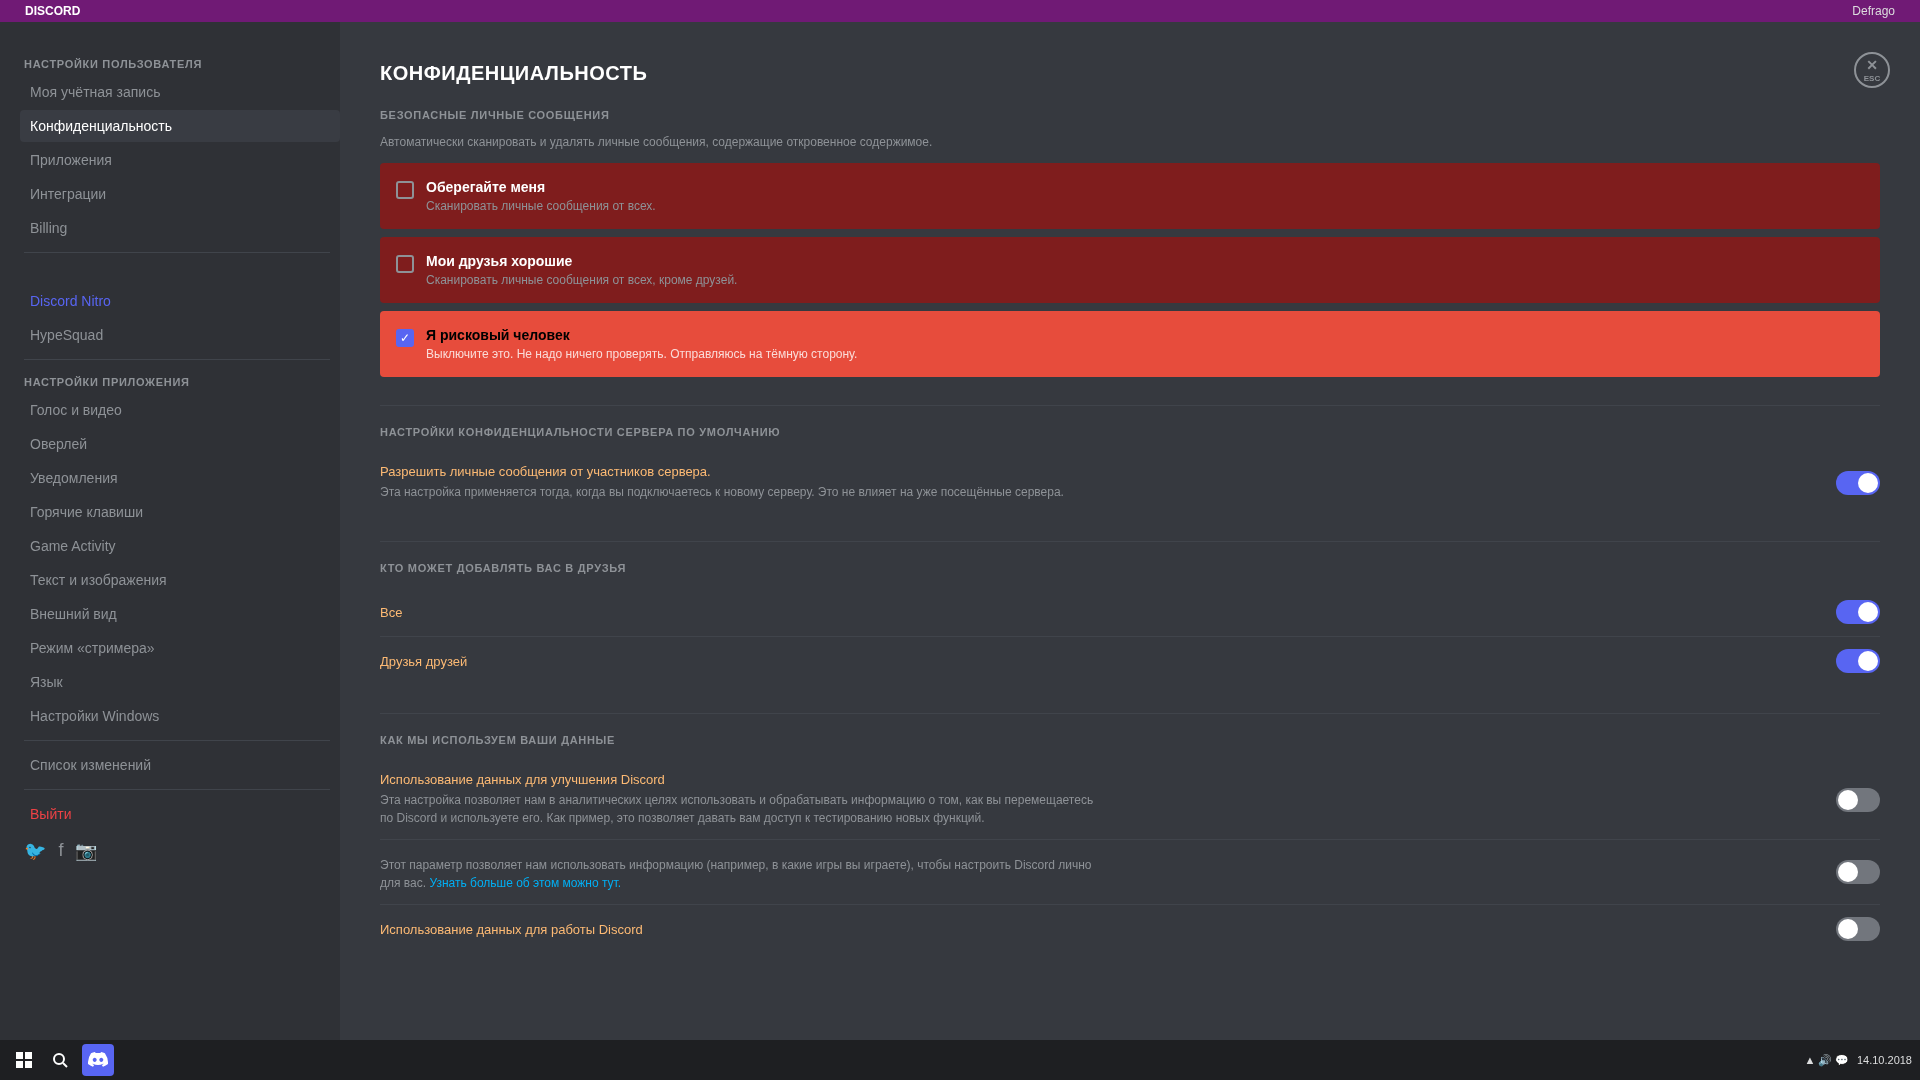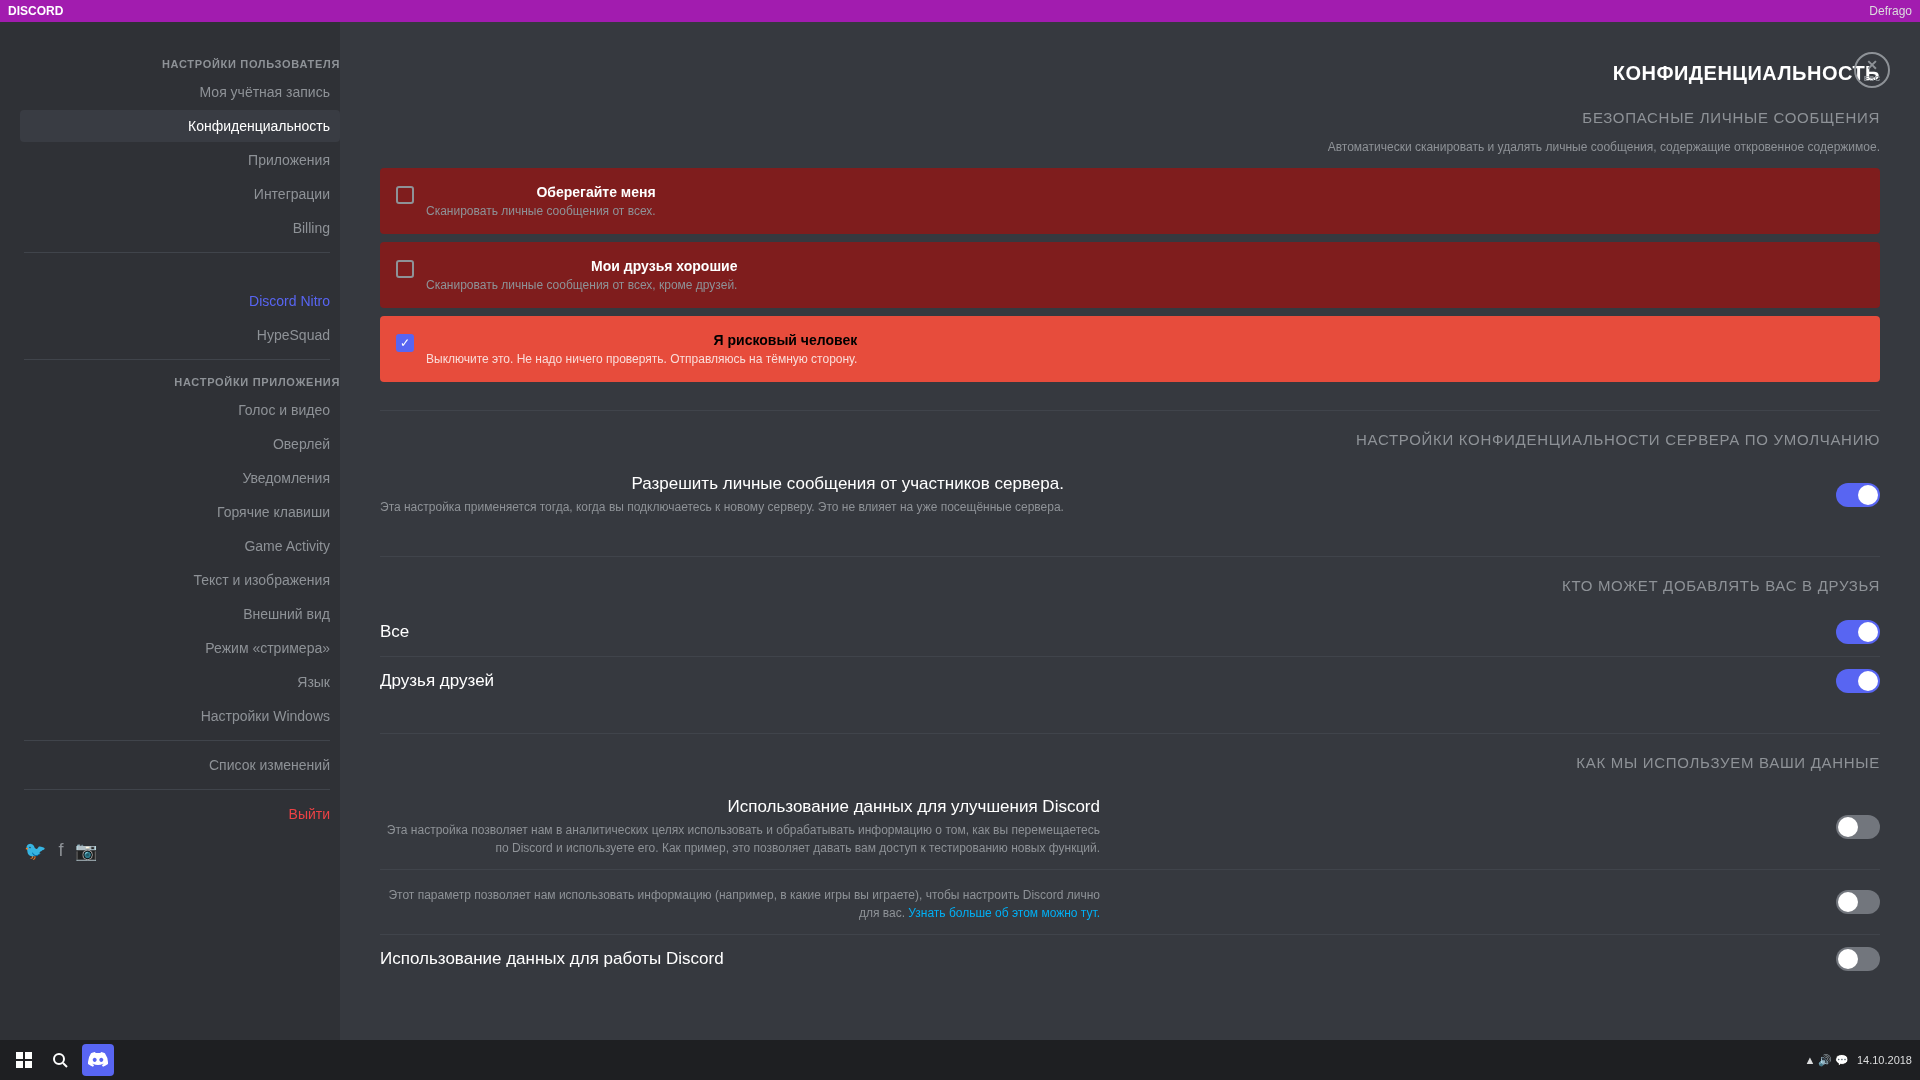--- a/index.html
+++ b/index.html
@@ -11,43 +11,42 @@
       height: 1080px;
       overflow: hidden;
       font-size: 14px;
     }
 
     
     .top-bar {
       position: fixed;
       top: 0; left: 0; right: 0;
       height: 22px;
-      background: #a21caf;
+      background: #701a75;
       display: flex;
       align-items: center;
       justify-content: space-between;
-      padding: 0 8px;
+      padding: 0 25px;
       z-index: 100;
     }
     .top-bar-logo {
       color: #fff;
       font-size: 12px;
       font-weight: bold;
     }
     .top-bar-user {
       color: #dcddde;
       font-size: 12px;
     }
 
     
     .app-container {
       display: flex;
       height: 1080px;
       padding-top: 22px;
-      text-align: right;
     }
 
     
     .sidebar {
       width: 340px;
       min-width: 340px;
       background: #2f3136;
       padding: 20px 0 20px 20px;
       overflow-y: auto;
       height: calc(1080px - 22px);
@@ -143,22 +142,22 @@
     .page-title {
       font-size: 20px;
       font-weight: 700;
       color: #fff;
       text-transform: uppercase;
       margin-bottom: 24px;
       letter-spacing: 0.5px;
     }
 
     .section-header {
-      font-size: 15px;
-      font-weight: 400;
+      font-size: 11px;
+      font-weight: 700;
       color: #8e9297;
       text-transform: uppercase;
       letter-spacing: 0.7px;
       margin-bottom: 14px;
     }
 
     .card {
       background: #7f1d1d;
       border-radius: 4px;
       padding: 16px;
@@ -224,22 +223,22 @@
     .toggle-row {
       display: flex;
       align-items: center;
       justify-content: space-between;
       padding: 12px 0;
     }
     .toggle-row + .toggle-row {
       border-top: 1px solid #40444b;
     }
     .toggle-label {
-      font-size: 17px;
-      color: #ffffff;
+      font-size: 13px;
+      color: #fdba74;
       font-weight: 500;
     }
     .toggle-desc {
       font-size: 12px;
       color: #8e9297;
       margin-top: 4px;
       max-width: 720px;
       line-height: 1.5;
     }
 

